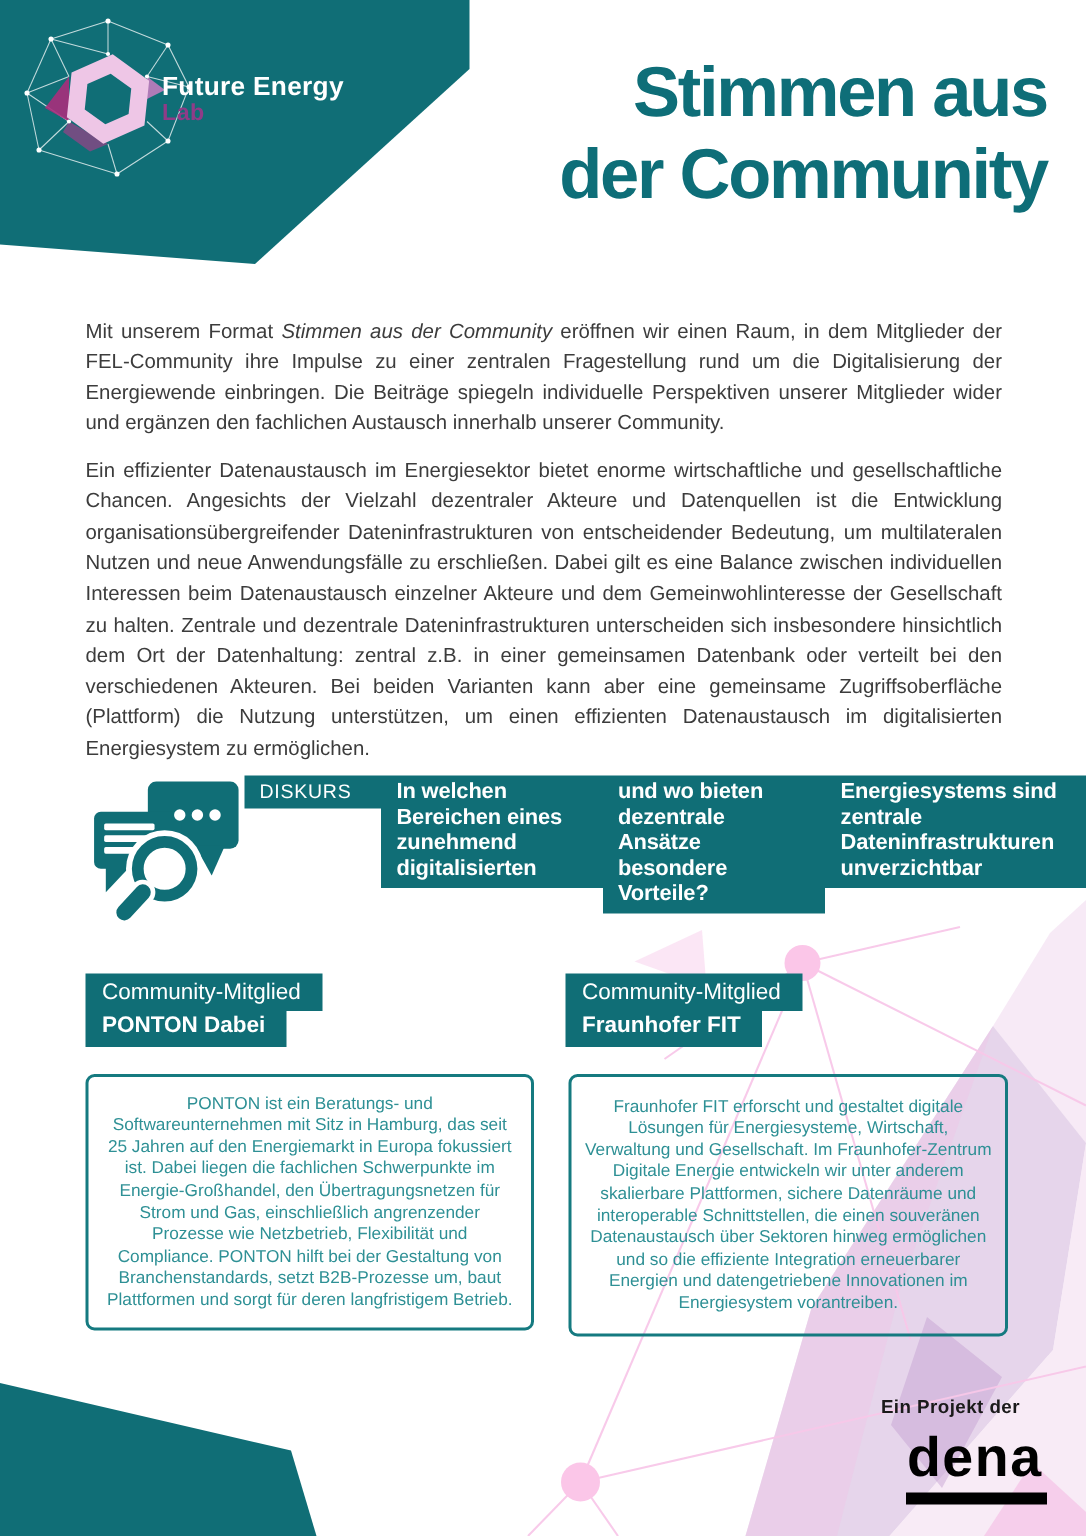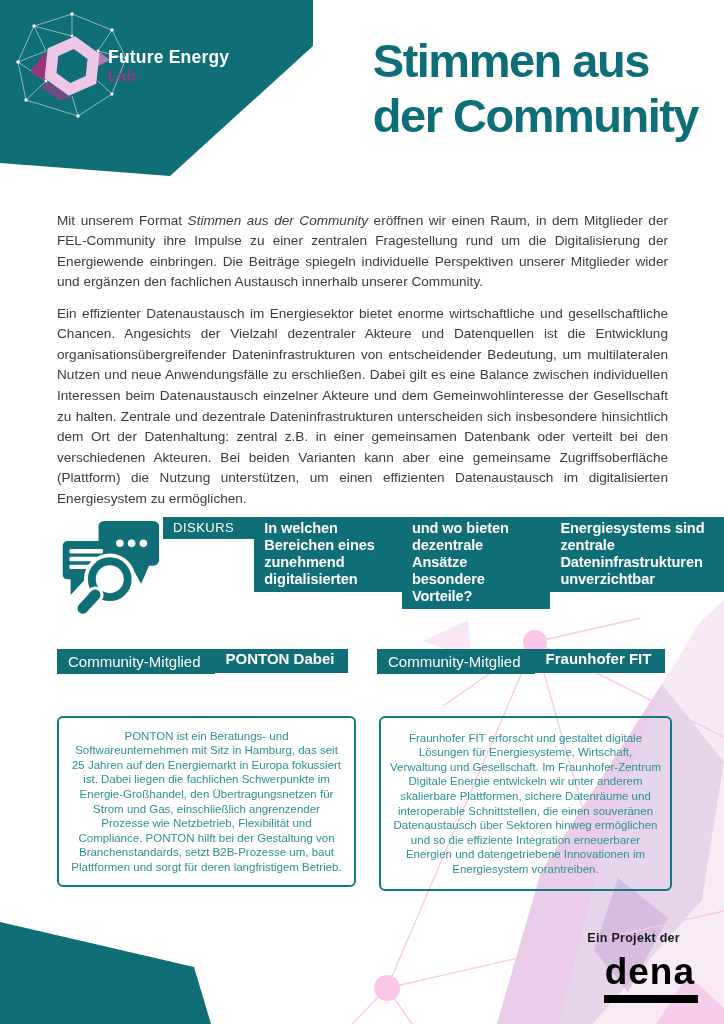--- a/index.html
+++ b/index.html
@@ -9,21 +9,21 @@
   }
   svg{display:block;}
   #bg{position:absolute;left:0;top:0;z-index:0;}
   .content{position:absolute;left:0;top:0;width:724px;height:968px;z-index:1;}
 
   
   .logo-text{position:absolute;left:108px;top:47px;line-height:1.15;}
   .logo-line1{color:#ffffff;font-weight:bold;font-size:17.5px;letter-spacing:.2px;}
   .logo-line2{color:#8f3c88;font-weight:bold;font-size:15.5px;letter-spacing:.3px;}
   .page-title{
-    position:absolute;top:33px;right:26px;text-align:left;
+    position:absolute;top:33px;right:26px;text-align:right;
     color:#0e6e78;font-weight:bold;font-size:47px;line-height:55px;letter-spacing:-1.5px;
   }
 
   
   .para{
     position:absolute;left:57px;width:611px;text-align:justify;
     font-size:13.6px;line-height:20.6px;color:#3c3c3c;
   }
   .para1{top:197px;}
   .para2{top:290px;}
@@ -34,21 +34,21 @@
   .diskurs-label{
     background:#106e76;color:#fff;font-size:13px;letter-spacing:.5px;
     padding:3px 20px 4px 10px;
   }
   .qline{
     background:#106e76;color:#fff;font-size:14.6px;font-weight:bold;letter-spacing:-.1px;
     padding:3px 14px 4px 10px;line-height:17px;
   }
 
   
-  .member-header{position:absolute;top:649px;display:flex;flex-direction:row;align-items:flex-start;}
+  .member-header{position:absolute;top:649px;display:flex;flex-direction:column;align-items:flex-start;}
   .member-header.left{left:57px;}
   .member-header.right{left:377px;}
   .member-role{background:#106e76;color:#fff;font-size:15px;padding:4px 14px 4px 11px;}
   .member-name{background:#106e76;color:#fff;font-size:15px;font-weight:bold;padding:1px 14px 6px 11px;}
 
   .member-card{
     position:absolute;top:716px;box-sizing:border-box;
     border:2.5px solid #157a80;border-radius:6px;
     display:flex;align-items:center;justify-content:center;
     padding:6px 9px;background:transparent;

